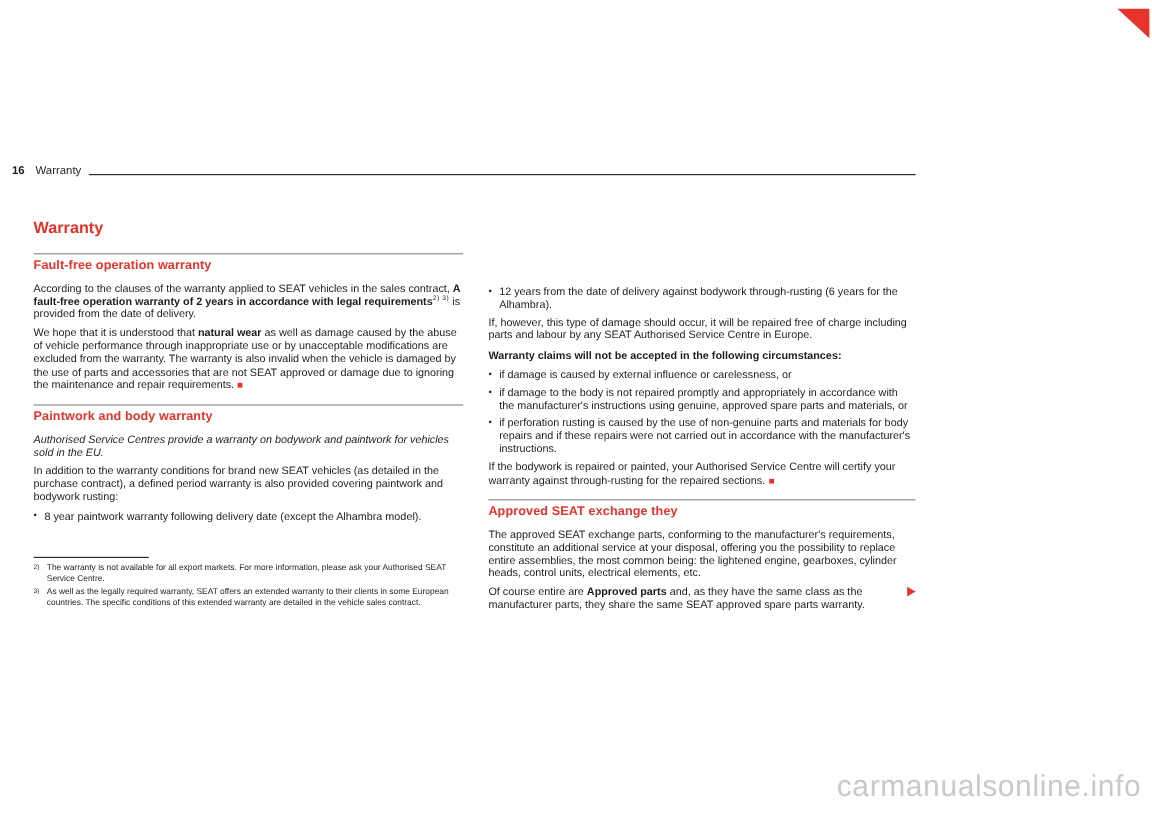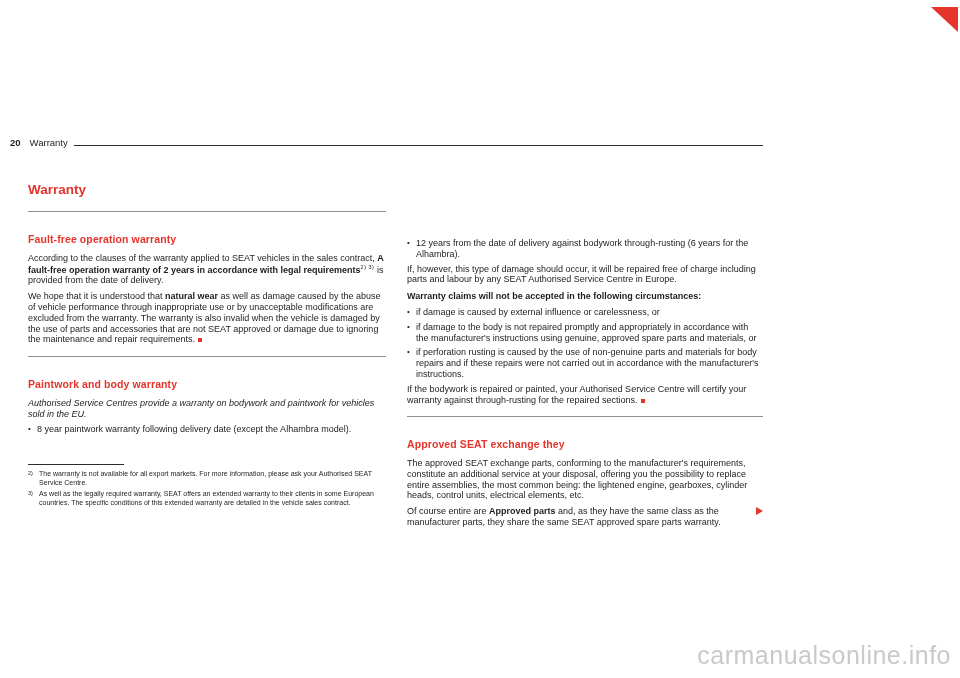--- a/index.html
+++ b/index.html
@@ -31,21 +31,21 @@
   .chapter{margin-right:6px;}
   .header-rule{flex:1;height:0;border-bottom:1px solid #2b2b2b;margin-bottom:2px;}
 
   
   .col{position:absolute;font-size:9px;line-height:1.2;}
   .col-left{left:28px;top:182px;width:358px;}
   .col-right{left:407px;top:238px;width:356px;}
 
   .main-title{color:var(--red);font-size:13.5px;font-weight:bold;margin-bottom:13px;}
 
-  .sec{border-top:1px solid var(--rule-gray);padding-top:21px;margin-bottom:7px;}
+  .sec{border-top:1px solid var(--rule-gray);padding-top:3px;margin-bottom:7px;}
   .sec h2{color:var(--red);font-size:10.5px;font-weight:bold;letter-spacing:0.1px;}
 
   p{margin-bottom:5px;}
   p.gap{margin-bottom:11px;}
   .italic{font-style:italic;}
   .bold{font-weight:bold;}
   .sup{font-size:5.5px;vertical-align:super;letter-spacing:0.5px;}
 
   .bullet{display:flex;margin-bottom:4px;}
   .bullet .dot{width:9px;flex:none;font-size:8px;}
@@ -81,21 +81,21 @@
 
 <div class="page">
 
   <div class="corner">
     <svg width="27" height="25" viewBox="0 0 27 25">
       <polygon points="27,0 27,25 0,0" fill="#e5342b"></polygon>
     </svg>
   </div>
 
   <div class="page-header">
-    <span class="page-num">20</span>
+    <span class="page-num">16</span>
     <span class="chapter">Warranty</span>
     <span class="header-rule"></span>
   </div>
 
   <div class="col col-left">
 
     <div class="main-title">Warranty</div>
 
     <div class="sec">
       <h2>Fault-free operation warranty</h2>
@@ -108,20 +108,21 @@
     <p class="gap">
       <span>We hope that it is understood that </span><span class="bold">natural wear</span><span> as well as damage caused by the abuse of vehicle performance through inappropriate use or by unacceptable modifications are excluded from the warranty. The warranty is also invalid when the vehicle is damaged by the use of parts and accessories that are not SEAT approved or damage due to ignoring the maintenance and repair requirements.</span><span class="endsq"></span>
     </p>
 
     <div class="sec">
       <h2>Paintwork and body warranty</h2>
     </div>
 
     <p class="italic">Authorised Service Centres provide a warranty on bodywork and paintwork for vehicles sold in the EU.</p>
 
+    <p>In addition to the warranty conditions for brand new SEAT vehicles (as detailed in the purchase contract), a defined period warranty is also provided covering paintwork and bodywork rusting:</p>
 
     <div class="bullet">
       <span class="dot">•</span>
       <span class="btxt">8 year paintwork warranty following delivery date (except the Alhambra model).</span>
     </div>
 
   </div>
 
   <div class="footnotes">
     <div class="fn-rule"></div>

